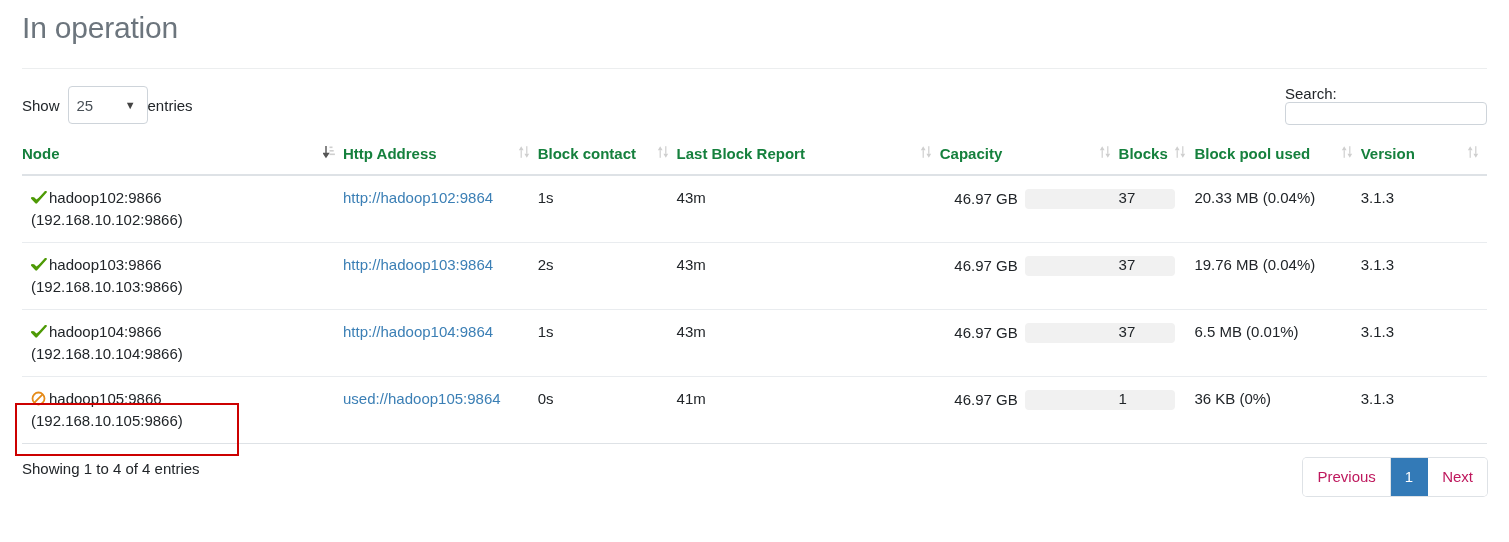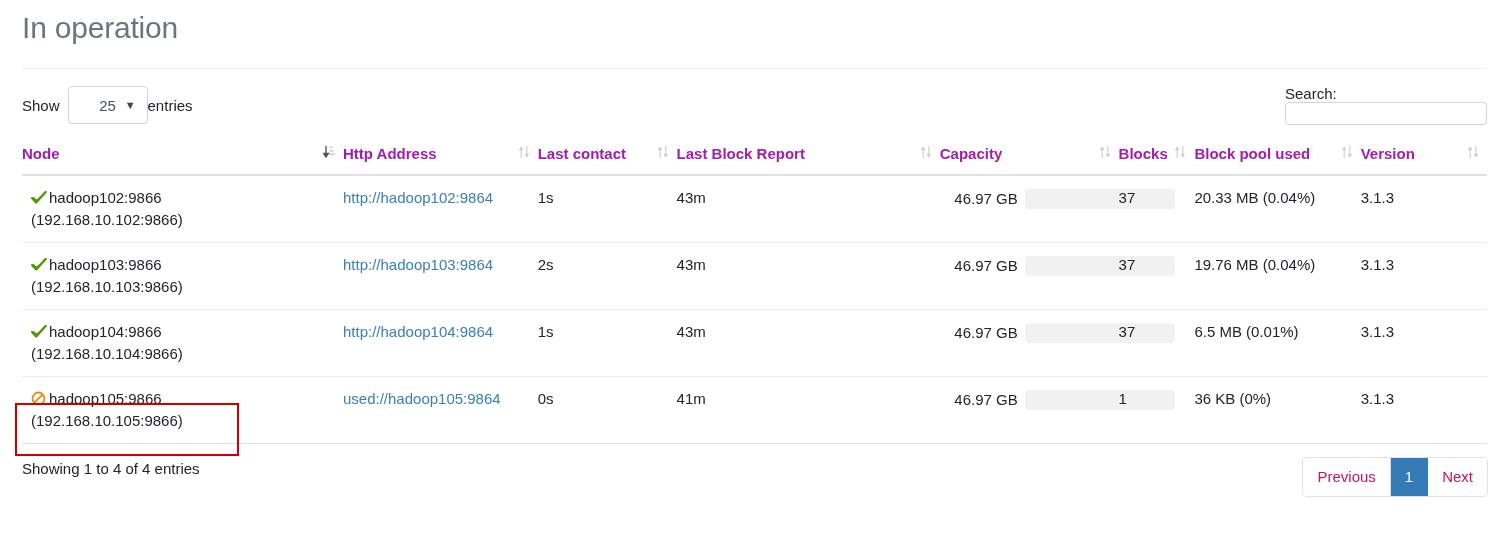--- a/index.html
+++ b/index.html
@@ -56,21 +56,20 @@
     border: 1px solid #ced4da;
     border-radius: 4px;
     background: #fff;
     font-size: 15px;
     color: #495057;
     padding: 0 8px;
     font-family: "Liberation Sans", sans-serif;
     appearance: none;
     -webkit-appearance: none;
     position: relative;
-    text-align: center;
   }
   .select-shell { position: relative; display: inline-block; }
   .select-caret {
     position: absolute;
     right: 12px; top: 50%;
     transform: translateY(-50%);
     pointer-events: none;
     font-size: 11px;
     color: #444;
     line-height: 1;
@@ -104,21 +103,21 @@
     width: 100%;
     border-collapse: collapse;
     table-layout: fixed;
     margin-top: 6px;
   }
   table.dt thead th {
     text-align: left;
     vertical-align: bottom;
     font-size: 15px;
     font-weight: bold;
-    color: #a21caf;
+    color: #15803d;
     padding: 0 0 10px 0;
     border-bottom: 2px solid #dee2e6;
     position: relative;
     line-height: 21px;
   }
   th .sort-ico {
     position: absolute;
     top: 0;
     right: 8px;
     width: 12px;
@@ -306,21 +305,21 @@
         </th>
         <th class="c-last">
           <span class="sort-ico">
             <svg viewBox="0 0 12 14" width="12" height="14" aria-hidden="true">
               <path d="M3.2 1.2 L5.6 5.2 L0.8 5.2 Z" fill="#cfcfcf"></path>
               <path d="M8.8 12.8 L6.4 8.8 L11.2 8.8 Z" fill="#cfcfcf"></path>
               <rect x="2.6" y="5.2" width="1.2" height="7.6" fill="#cfcfcf"></rect>
               <rect x="8.2" y="1.2" width="1.2" height="7.6" fill="#cfcfcf"></rect>
             </svg>
           </span>
-          <span class="hdr-txt">Last contact</span>
+          <span class="hdr-txt">Block contact</span>
         </th>
         <th class="c-lbr">
           <span class="sort-ico">
             <svg viewBox="0 0 12 14" width="12" height="14" aria-hidden="true">
               <path d="M3.2 1.2 L5.6 5.2 L0.8 5.2 Z" fill="#cfcfcf"></path>
               <path d="M8.8 12.8 L6.4 8.8 L11.2 8.8 Z" fill="#cfcfcf"></path>
               <rect x="2.6" y="5.2" width="1.2" height="7.6" fill="#cfcfcf"></rect>
               <rect x="8.2" y="1.2" width="1.2" height="7.6" fill="#cfcfcf"></rect>
             </svg>
           </span>

